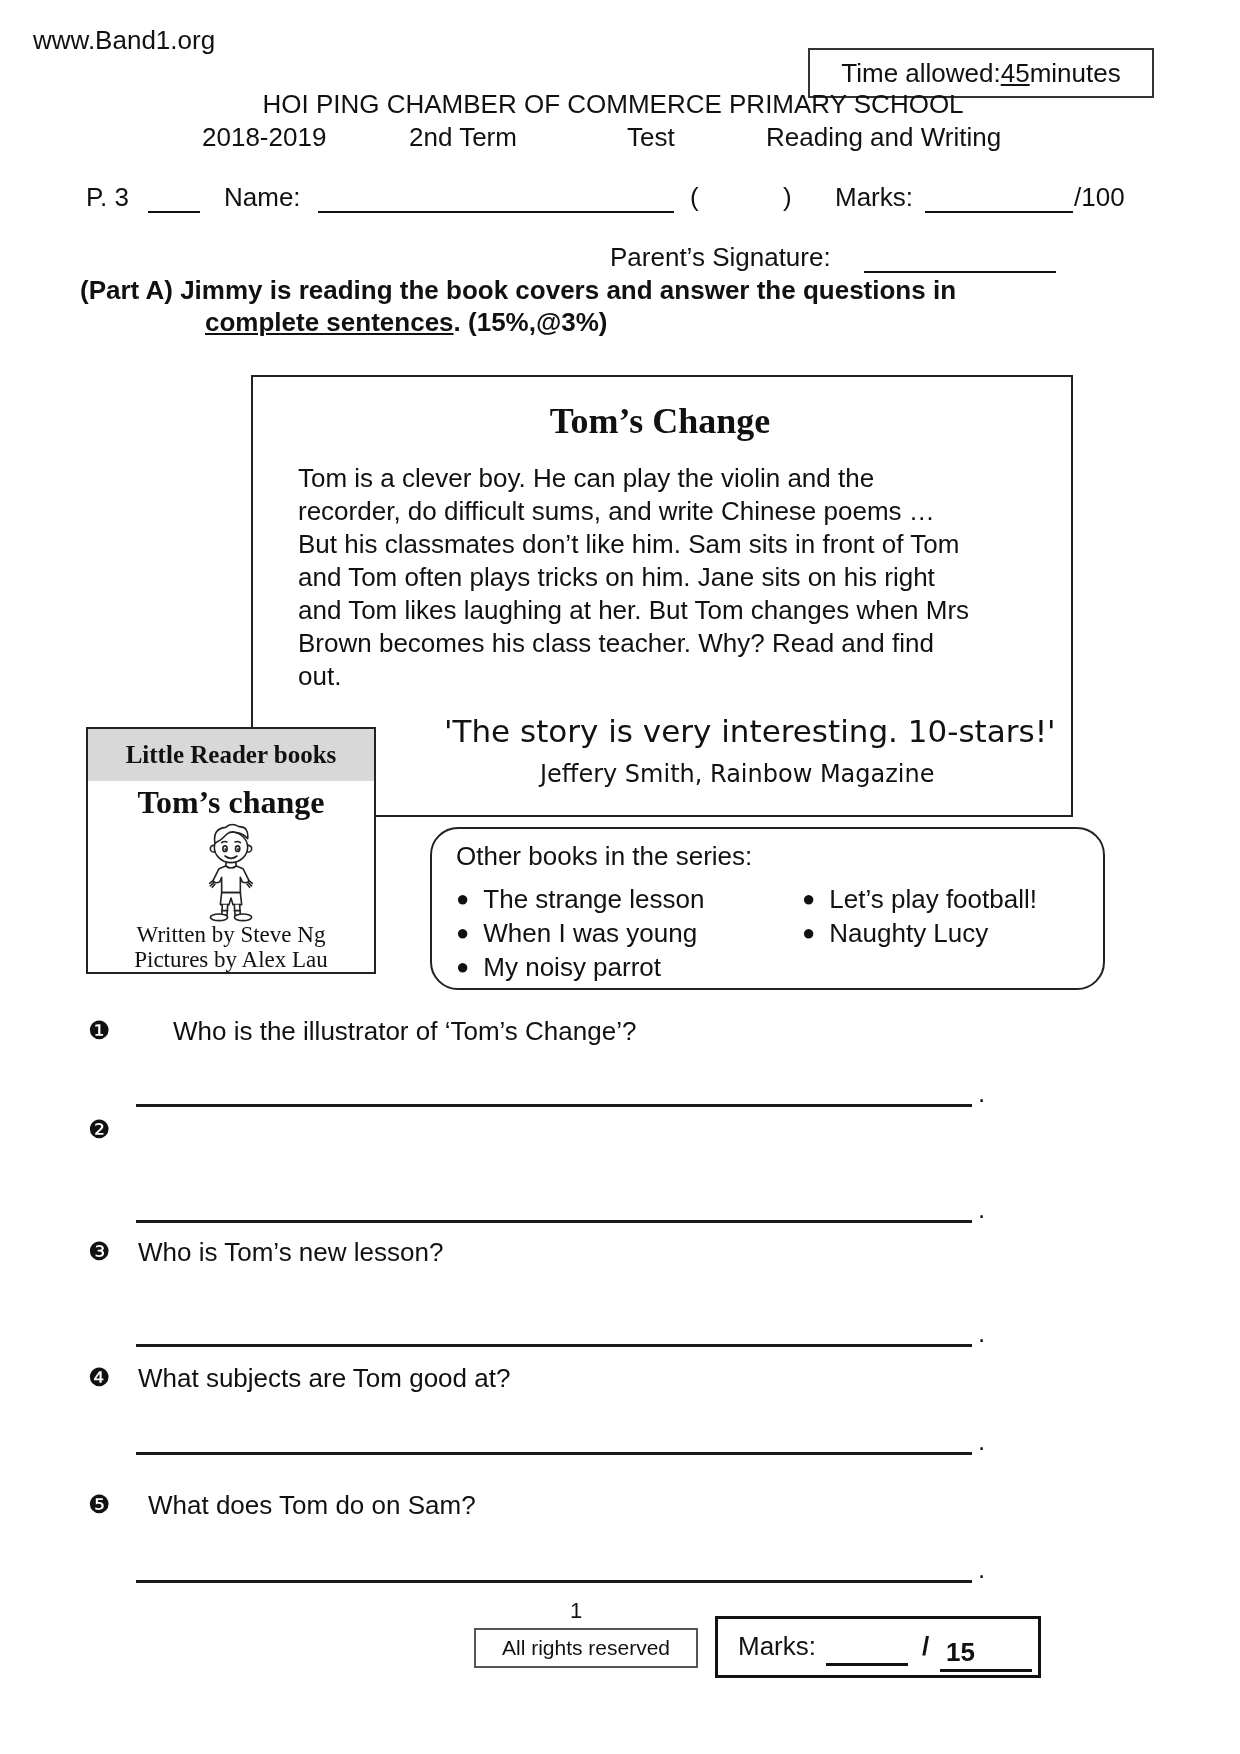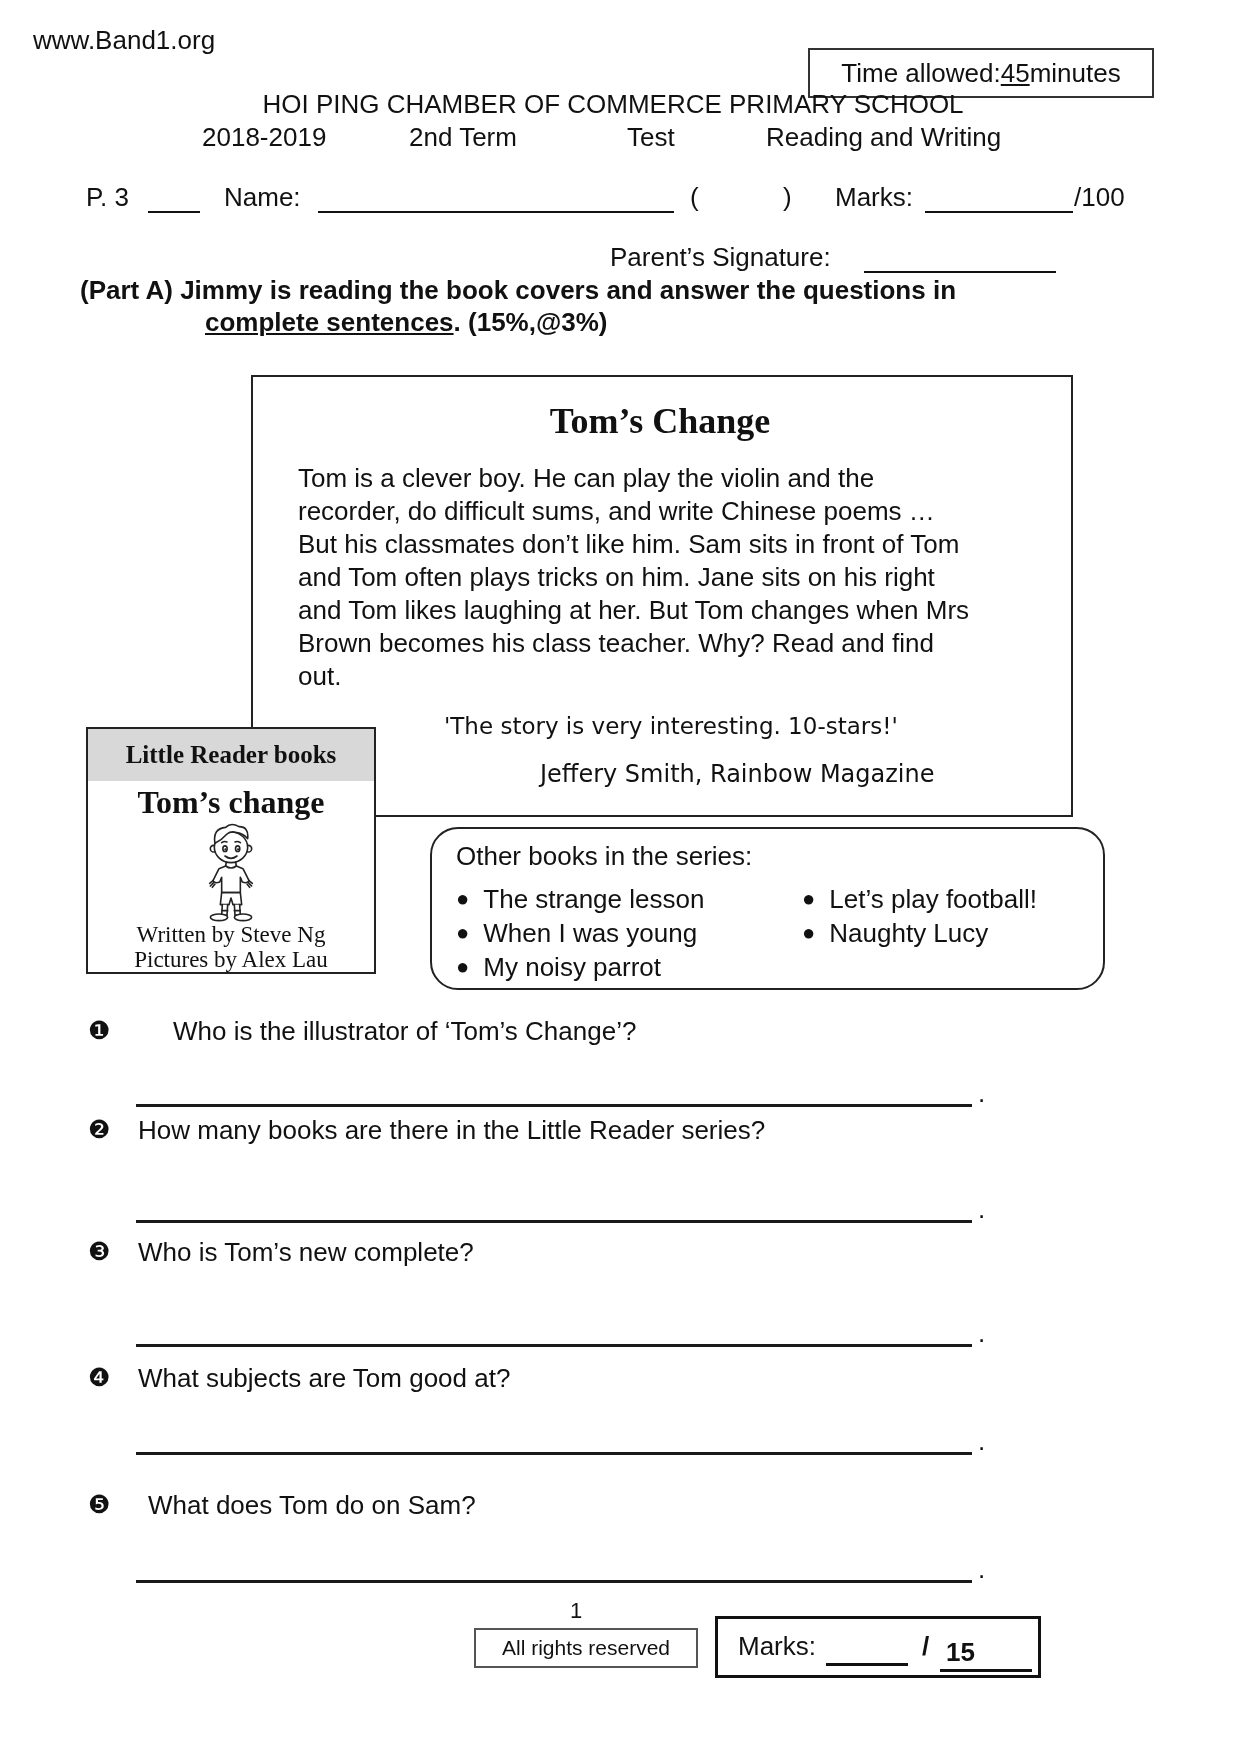--- a/index.html
+++ b/index.html
@@ -106,21 +106,21 @@
 
   <div class="bigbox"></div>
   <div class="abs serif bold" style="left:251px;top:400px;width:818px;text-align:center;font-size:36px;z-index:2;">Tom’s Change</div>
   <div class="blurb">Tom is a clever boy. He can play the violin and the
 recorder, do difficult sums, and write Chinese poems …
 But his classmates don’t like him. Sam sits in front of Tom
 and Tom often plays tricks on him. Jane sits on his right
 and Tom likes laughing at her. But Tom changes when Mrs
 Brown becomes his class teacher. Why? Read and find
 out.</div>
-  <div class="abs comic" style="left:444px;top:713px;font-size:23px;z-index:2;">'The story is very interesting. 10-stars!'</div>
+  <div class="abs comic" style="left:444px;top:713px;font-size:31px;z-index:2;">'The story is very interesting. 10-stars!'</div>
   <div class="abs comic" style="left:540px;top:760px;font-size:24px;z-index:2;">Jeffery Smith, Rainbow Magazine</div>
 
   <div class="smallbox">
     <div class="band">Little Reader books</div>
     <div class="covertitle">Tom’s change</div>
     <div class="boywrap">
       <svg width="120" height="100" viewBox="0 0 120 150" fill="none" stroke="#222" stroke-width="2.4" stroke-linecap="round" stroke-linejoin="round">
         <circle cx="34" cy="40" r="5" fill="#fff"></circle>
         <circle cx="86" cy="40" r="5" fill="#fff"></circle>
         <ellipse cx="60" cy="38" rx="25" ry="23" fill="#fff"></ellipse>
@@ -177,26 +177,25 @@
       </span>
     </div>
   </div>
 
   <span class="qnum" style="top:1016px;">❶</span>
   <span class="qtext" style="top:1016px;margin-left:35px;">Who is the illustrator of ‘Tom’s Change’?</span>
   <span class="ansline" style="left:136px;top:1074px;width:836px;"></span>
   <span class="period" style="left:978px;top:1078px;">.</span>
 
   <span class="qnum" style="top:1115px;">❷</span>
-  <span class="qtext" style="top:1115px;">How many books are there in the Little Reader series?</span>
   <span class="ansline" style="left:136px;top:1190px;width:836px;"></span>
   <span class="period" style="left:978px;top:1194px;">.</span>
 
   <span class="qnum" style="top:1237px;">❸</span>
-  <span class="qtext" style="top:1237px;">Who is Tom’s new complete?</span>
+  <span class="qtext" style="top:1237px;">Who is Tom’s new lesson?</span>
   <span class="ansline" style="left:136px;top:1314px;width:836px;"></span>
   <span class="period" style="left:978px;top:1318px;">.</span>
 
   <span class="qnum" style="top:1363px;">❹</span>
   <span class="qtext" style="top:1363px;">What subjects are Tom good at?</span>
   <span class="ansline" style="left:136px;top:1422px;width:836px;"></span>
   <span class="period" style="left:978px;top:1426px;">.</span>
 
   <span class="qnum" style="top:1490px;">❺</span>
   <span class="qtext" style="left:148px;top:1490px;">What does Tom do on Sam?</span>

